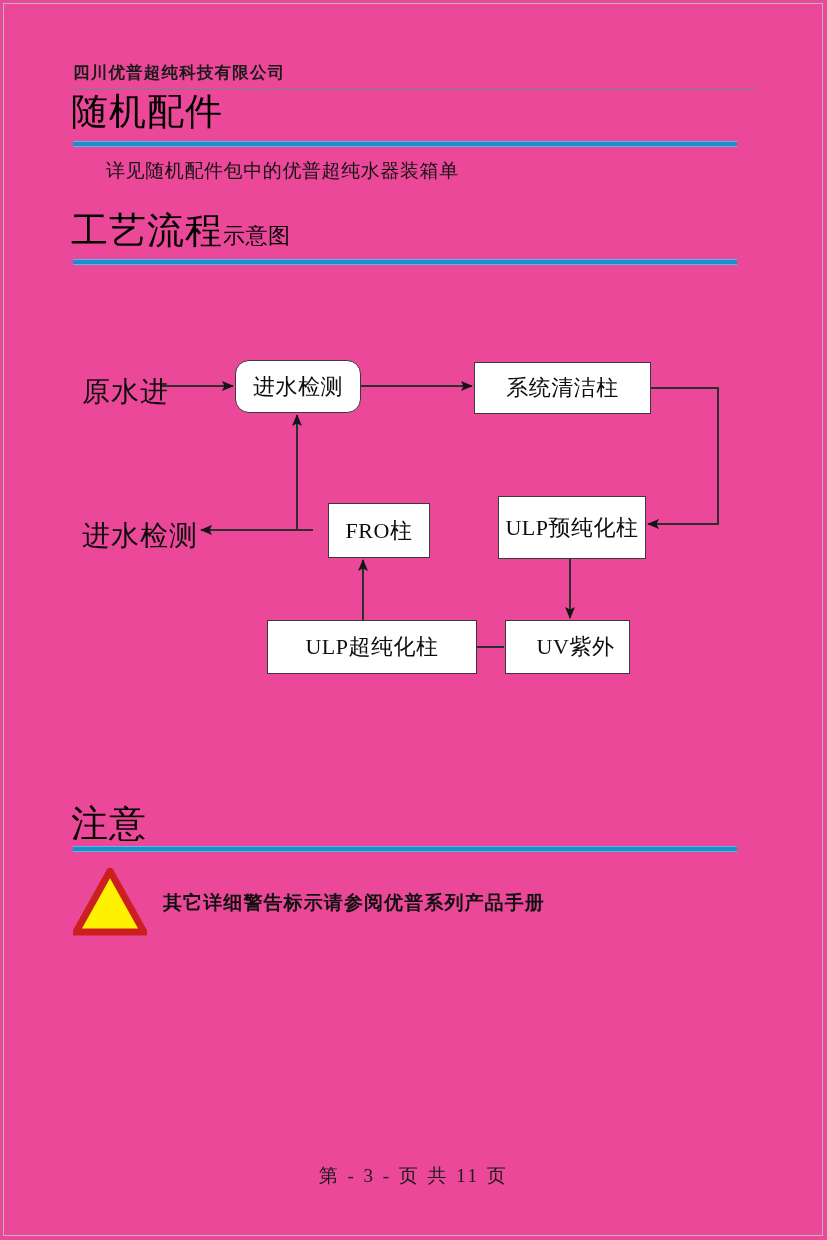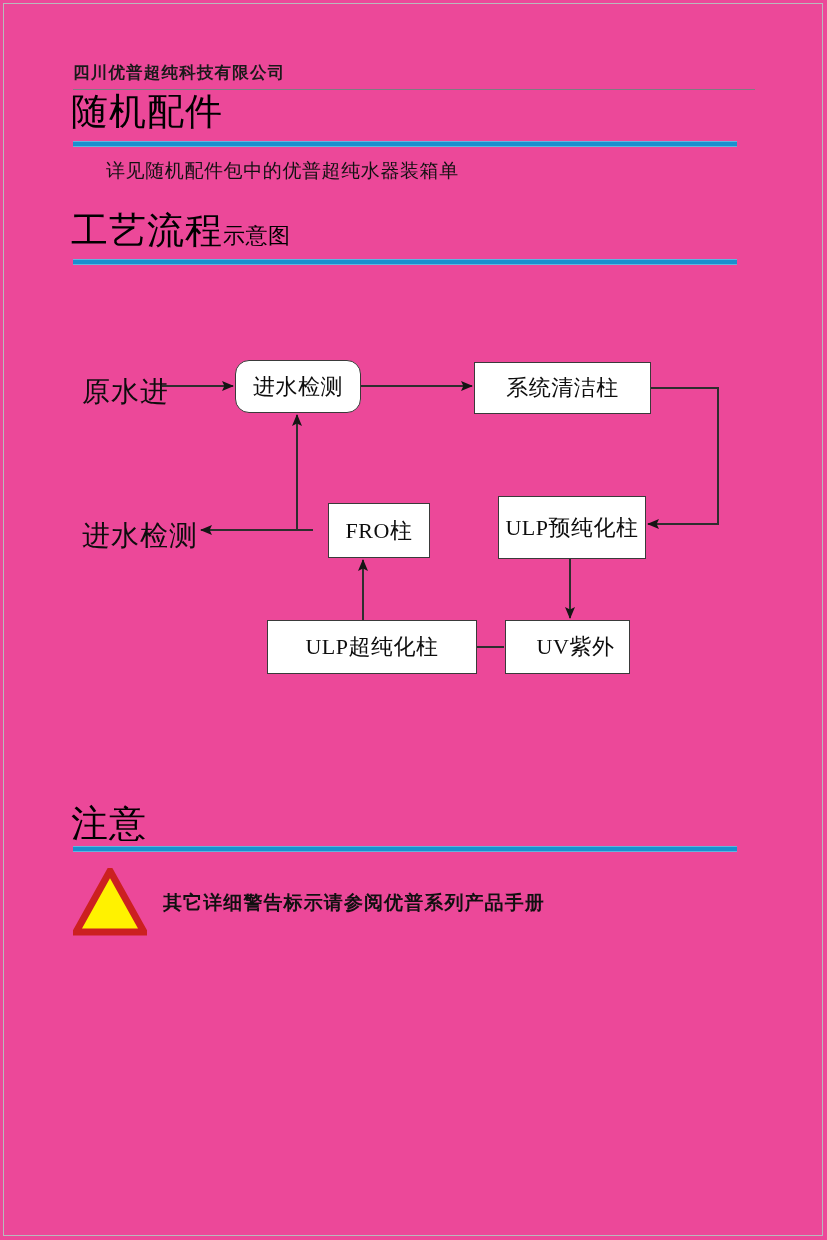--- a/index.html
+++ b/index.html
@@ -215,14 +215,15 @@
     <span class="main">注意</span>
   </div>
   <div class="blue-rule" style="top:846px;"></div>
 
   <svg id="warn-tri" width="74" height="68" viewBox="0 0 74 68">
     <polygon points="37,3 71,64 3,64" fill="#FFF200" stroke="#CC2020" stroke-width="7" stroke-linejoin="miter"></polygon>
   </svg>
 
   <div class="warn-text">其它详细警告标示请参阅优普系列产品手册</div>
 
+  <div class="footer">第 - 3 - 页   共 11 页</div>
 
 </div>
 
 </body></html>

